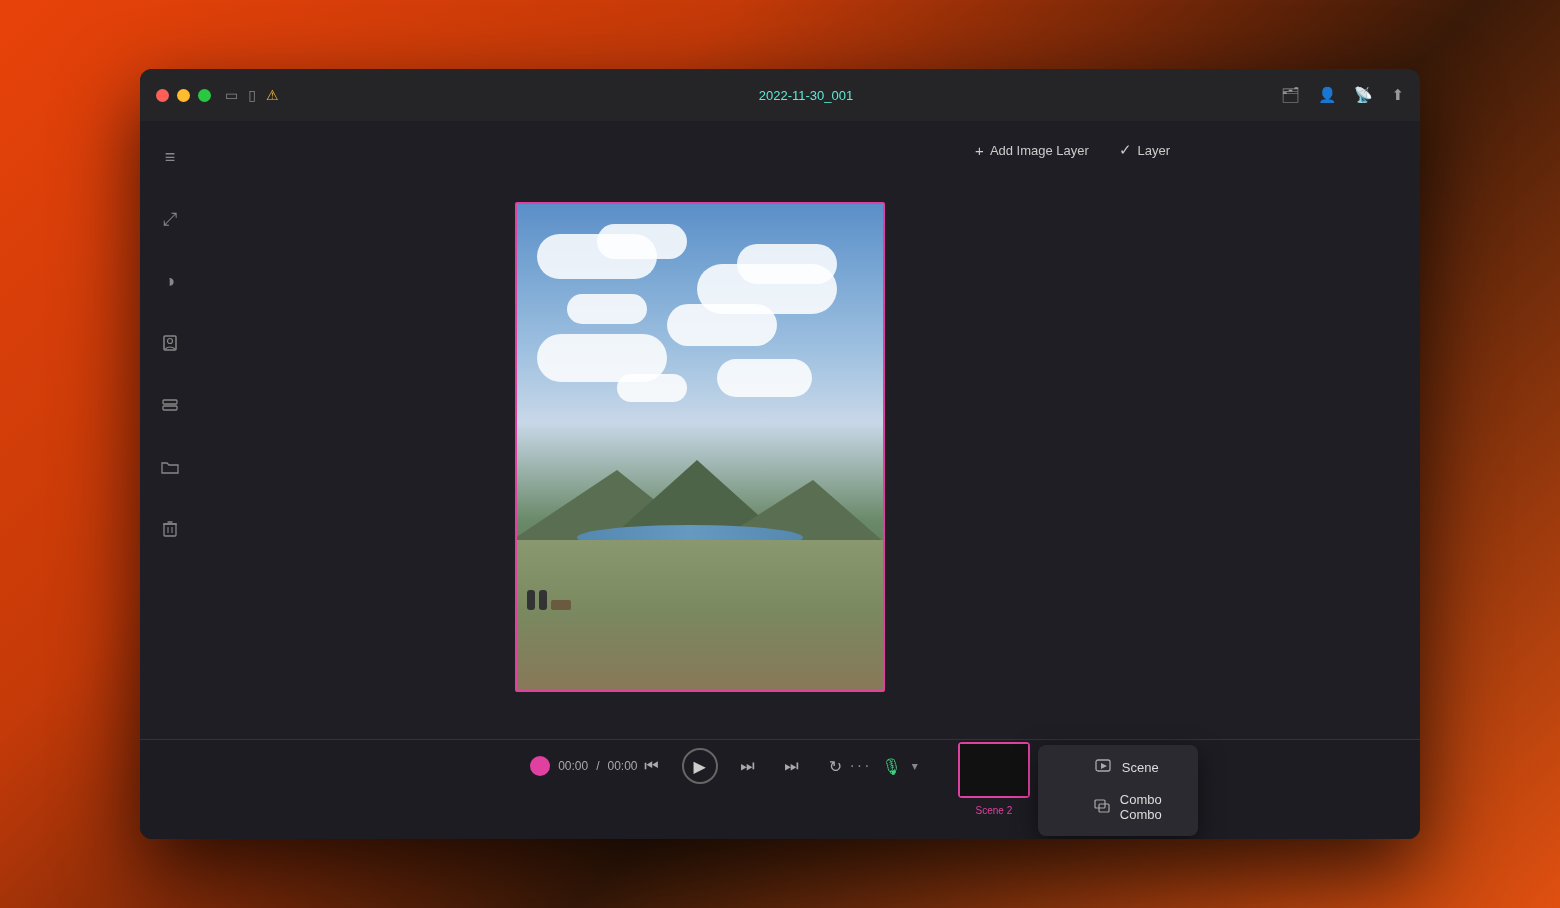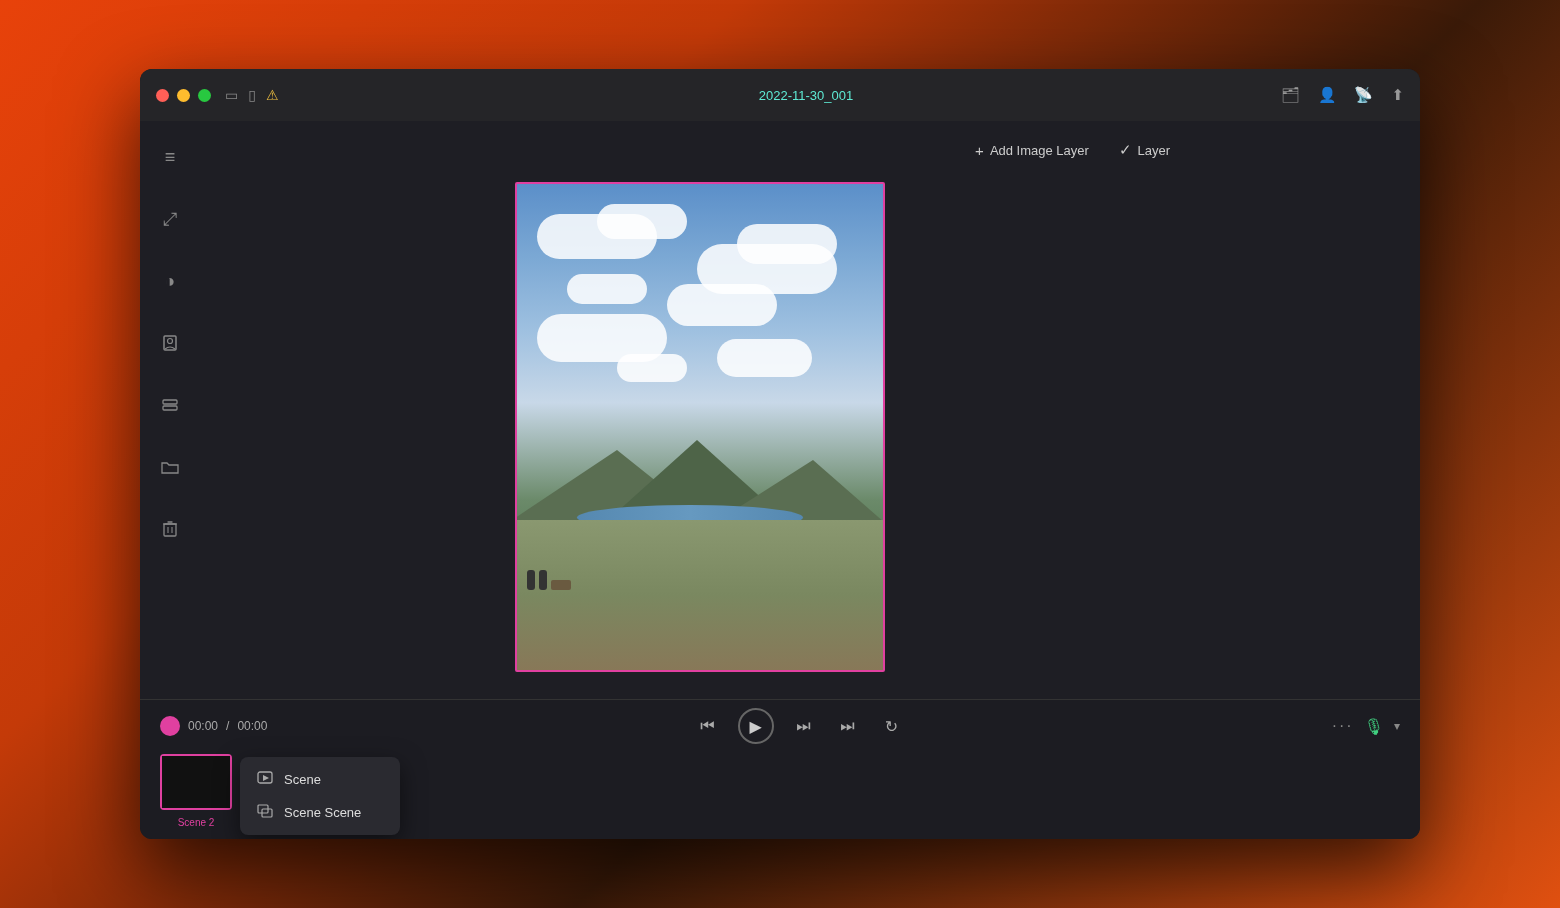--- a/index.html
+++ b/index.html
@@ -294,26 +294,27 @@
 
     
     .right-panel {
       width: 220px;
       background: #1e1e24;
       flex-shrink: 0;
     }
 
     
     .bottom-bar {
-      height: 140px;
+      height: 100px;
       background: #1c1c22;
       border-top: 1px solid #333;
       display: flex;
-      flex-direction: column;
+      flex-direction: row;
       flex-shrink: 0;
+      justify-content: center;
     }
 
     .playback-controls {
       height: 52px;
       display: flex;
       align-items: center;
       padding: 0 20px;
       gap: 0;
     }
 
@@ -444,20 +445,21 @@
     }
 
     .dropdown-item {
       display: flex;
       align-items: center;
       gap: 10px;
       padding: 8px 16px;
       color: #ddd;
       font-size: 13px;
       cursor: pointer;
+      margin-left: 40px;
     }
 
     .dropdown-item-icon {
       color: #aaa;
       font-size: 14px;
       width: 18px;
       text-align: center;
     }
   </style>
 </head>
@@ -614,20 +616,20 @@
           </span>
           <span>Scene</span>
         </div>
         <div class="dropdown-item">
           <span class="dropdown-item-icon">
             <svg width="16" height="14" viewBox="0 0 16 14" fill="none">
               <rect x="1" y="1" width="10" height="8" rx="1" stroke="#aaa" stroke-width="1.2" fill="none"></rect>
               <rect x="5" y="5" width="10" height="8" rx="1" stroke="#aaa" stroke-width="1.2" fill="none"></rect>
             </svg>
           </span>
-          <span>Scene Scene</span>
+          <span>Combo Combo</span>
         </div>
       </div>
     </div>
 
   </div>
 
 </div>
 
 </body></html>

